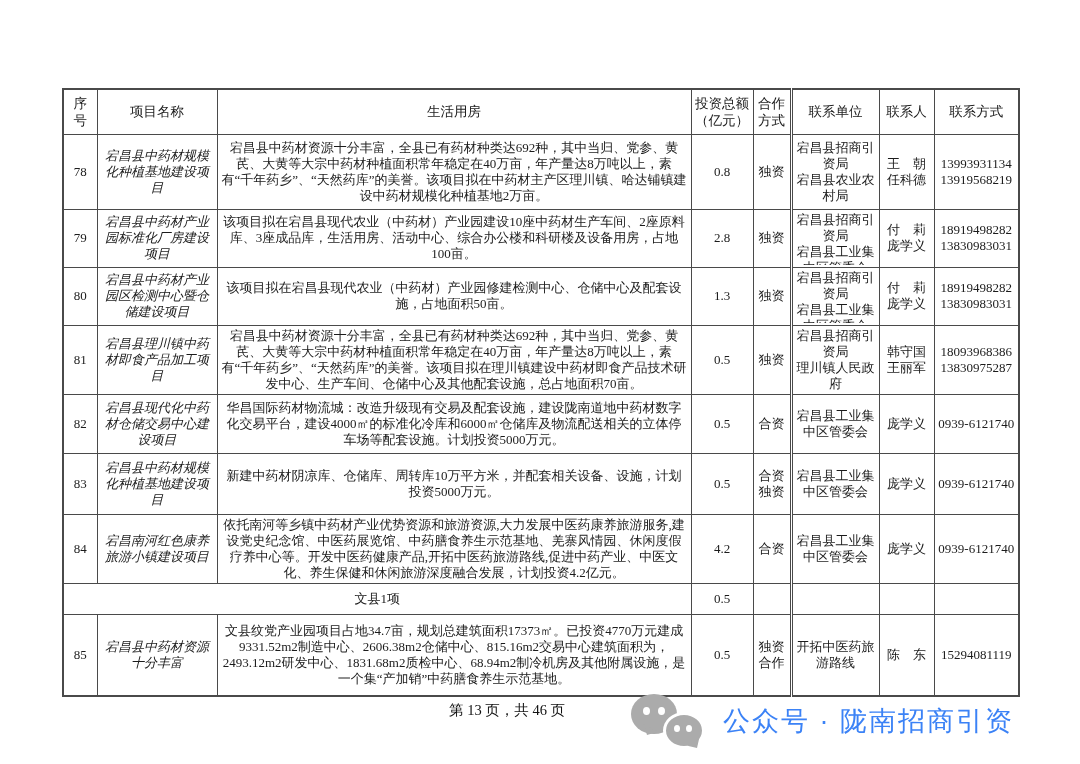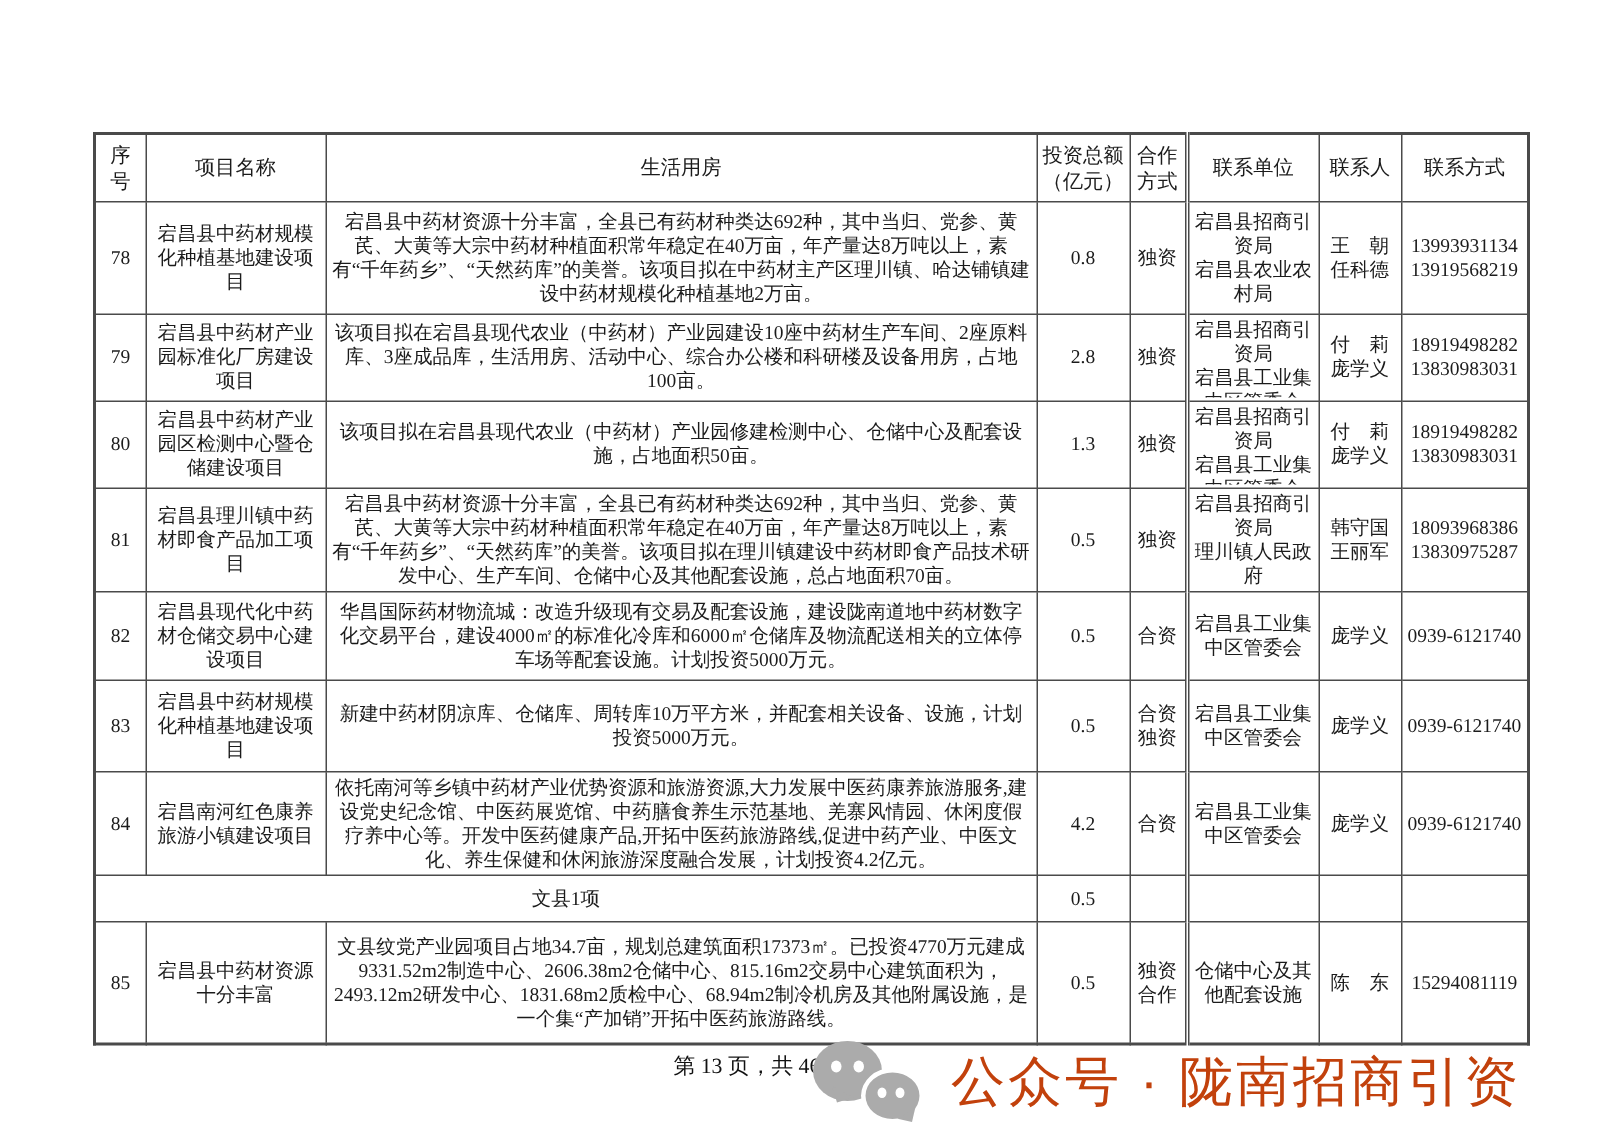--- a/index.html
+++ b/index.html
@@ -34,20 +34,21 @@
     text-align:justify;
     text-justify:inter-ideograph;
     line-height:15.5px;
     padding:2px 5px;
   }
   td.cell-name{
     text-align:left;
     font-size:12.5px;
     line-height:18px;
     padding:1px 3px;
+    font-style:italic;
   }
   td.cell-no{font-size:13px;}
   .col-unit{border-left:3px double #4a4a4a !important;}
   td.cell-unit,td.cell-person,td.cell-phone,td.cell-mode{line-height:15px;}
   .unitclip{max-height:53px;overflow:hidden;}
   td.group-label{
     text-align:left;
     padding-left:5px;
     font-size:13px;
     margin-left:24px;
@@ -60,22 +61,22 @@
     color:#111;
   }
   .watermark{
     position:absolute;
     top:692px;right:66px;
     display:flex;align-items:center;gap:14px;
     pointer-events:none;
   }
   .wx-text{
     font-family:"Liberation Sans","DejaVu Sans",sans-serif;
-    font-size:36px;
-    color:#c2410c;
+    font-size:27px;
+    color:#3b82f6;
     letter-spacing:2px;
     line-height:56px;
     white-space:nowrap;
   }
   .wx-icon{position:relative;width:80px;height:58px;}
   .bub{position:absolute;background:#ababab;border-radius:50%;}
   .bub-big{width:46px;height:40px;left:2px;top:2px;}
   .bub-small{width:36px;height:31px;left:34px;top:20px;border:3px solid #ffffff;}
   .eye{position:absolute;background:#ffffff;border-radius:50%;}
   .bub-big .eye{width:7px;height:8px;top:13px;}
@@ -213,25 +214,25 @@
       <td>0.5</td>
       <td></td>
       <td class="col-unit"></td>
       <td></td>
       <td></td>
     </tr>
 
     <tr style="height:82px">
       <td class="cell-no">85</td>
       <td class="cell-name">宕昌县中药材资源十分丰富</td>
-      <td class="cell-content">文县纹党产业园项目占地34.7亩，规划总建筑面积17373㎡。已投资4770万元建成9331.52m2制造中心、2606.38m2仓储中心、815.16m2交易中心建筑面积为，2493.12m2研发中心、1831.68m2质检中心、68.94m2制冷机房及其他附属设施，是一个集“产加销”开拓中医药旅游路线。</td>
+      <td class="cell-content">文县纹党产业园项目占地34.7亩，规划总建筑面积17373㎡。已投资4770万元建成9331.52m2制造中心、2606.38m2仓储中心、815.16m2交易中心建筑面积为，2493.12m2研发中心、1831.68m2质检中心、68.94m2制冷机房及其他附属设施，是一个集“产加销”中药膳食养生示范基地。</td>
       <td>0.5</td>
       <td class="cell-mode">独资
 合作</td>
-      <td class="cell-unit col-unit">仓储中心及其他配套设施</td>
+      <td class="cell-unit col-unit">开拓中医药旅游路线</td>
       <td class="cell-person">陈　东</td>
       <td class="cell-phone">15294081119</td>
     </tr>
   </tbody>
     </table>
 
   <div class="page-footer">第 13 页，共 46 页</div>
 
   <div class="watermark">
     <div class="wx-icon">

